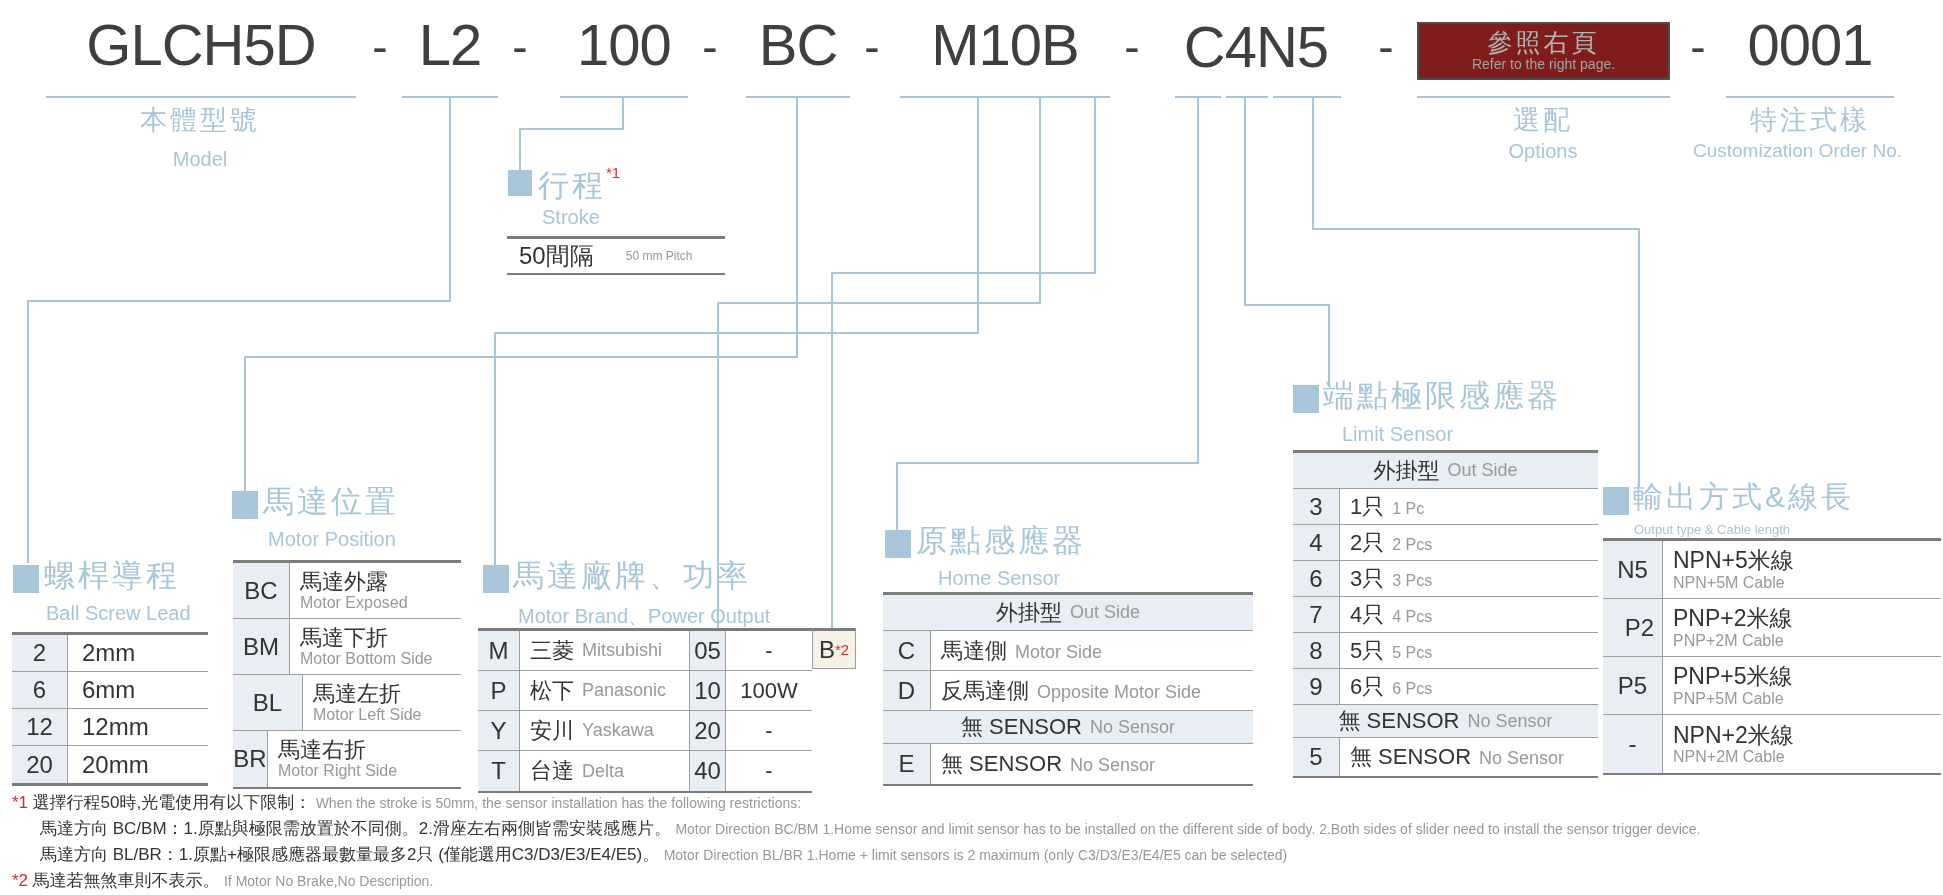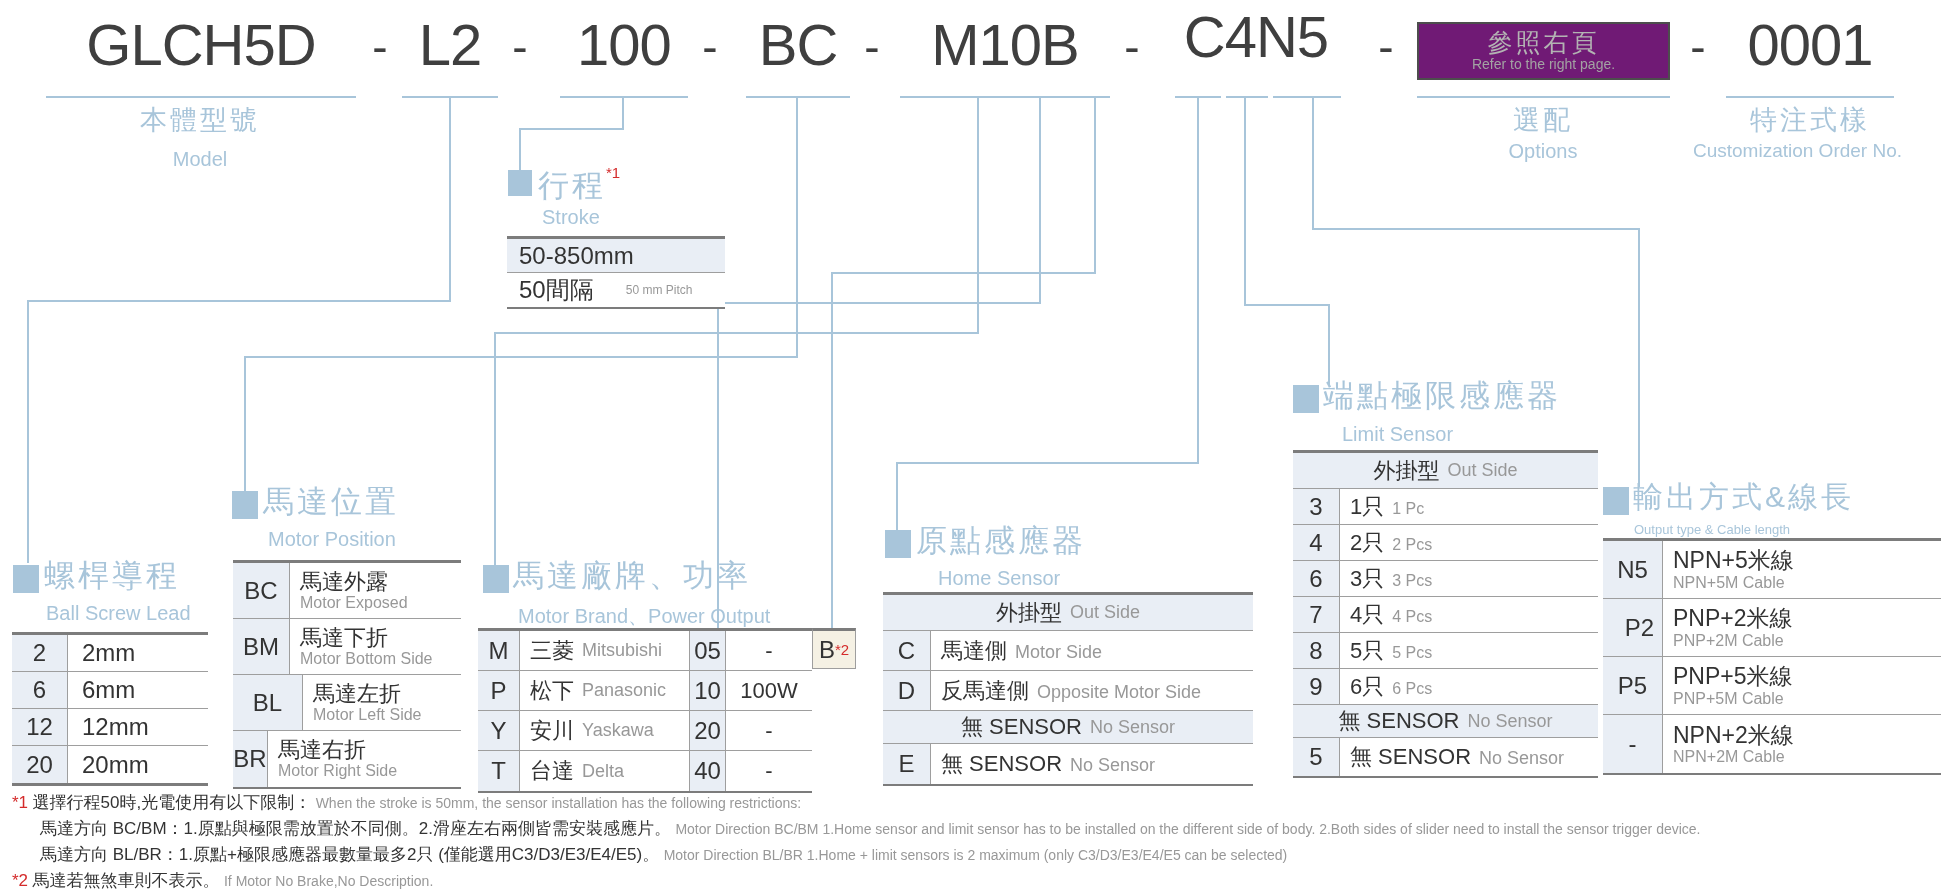--- a/index.html
+++ b/index.html
@@ -35,40 +35,40 @@
   .val-d{color:var(--tdark);font-size:24px;white-space:nowrap;}
   .en-g{color:var(--gray);font-size:16px;white-space:nowrap;}
   .hdrrow{background:var(--tblbg);justify-content:center;}
   .stack{display:flex;flex-direction:column;justify-content:center;line-height:1.15;padding-left:10px;}
   .inl{display:flex;align-items:baseline;gap:8px;padding-left:10px;}
   .supnote{color:var(--red);font-size:15px;vertical-align:18px;letter-spacing:0;}
   .fn-red{color:var(--red);font-size:17px;}
   .fn-zh{color:#333;font-size:17px;}
   .fn-en{color:var(--gray);font-size:14px;}
   .fnline{white-space:nowrap;}
-  .refbox{border:2px solid #4d4d4d;display:flex;flex-direction:column;align-items:center;justify-content:center;box-sizing:border-box;background:#701a75;}
+  .refbox{border:2px solid #4d4d4d;display:flex;flex-direction:column;align-items:center;justify-content:center;box-sizing:border-box;background:#7f1d1d;}
   .refbox .z{color:#b3b3b3;font-size:25px;letter-spacing:3px;line-height:1.1;}
   .refbox .e{color:#a3a3a3;font-size:14px;line-height:1.2;}
 </style>
 </head>
 <body>
 
 <div id="canvas">
 
   <div class="abs code-seg" style="left:46px;top:16px;width:310px;">GLCH5D</div>
   <div class="abs dash" style="left:360px;top:24px;width:40px;">-</div>
   <div class="abs code-seg" style="left:402px;top:16px;width:96px;">L2</div>
   <div class="abs dash" style="left:500px;top:24px;width:40px;">-</div>
   <div class="abs code-seg" style="left:560px;top:16px;width:128px;">100</div>
   <div class="abs dash" style="left:690px;top:24px;width:40px;">-</div>
   <div class="abs code-seg" style="left:746px;top:16px;width:104px;">BC</div>
   <div class="abs dash" style="left:852px;top:24px;width:40px;">-</div>
   <div class="abs code-seg" style="left:900px;top:16px;width:210px;">M10B</div>
   <div class="abs dash" style="left:1112px;top:24px;width:40px;">-</div>
-  <div class="abs code-seg" style="left:1170px;top:8px;width:172px;">C4N5</div>
+  <div class="abs code-seg" style="left:1170px;top:18px;width:172px;">C4N5</div>
   <div class="abs dash" style="left:1366px;top:24px;width:40px;">-</div>
 
   <div class="abs refbox" style="left:1417px;top:22px;width:253px;height:58px;">
     <div class="z">參照右頁</div>
     <div class="e">Refer to the right page.</div>
   </div>
 
   <div class="abs dash" style="left:1678px;top:24px;width:40px;">-</div>
   <div class="abs code-seg" style="left:1726px;top:16px;width:168px;">0001</div>
 
@@ -125,23 +125,20 @@
   <div class="abs vline" style="left:1312px;top:98px;height:130px;"></div>
   <div class="abs hline" style="left:1312px;top:228px;width:328px;"></div>
   <div class="abs vline" style="left:1638px;top:228px;height:259px;"></div>
 
   <div class="abs sec-bullet" style="left:508px;top:170px;width:24px;height:26px;"></div>
   <div class="abs" style="left:538px;top:164px;">
     <span class="sec-zh">行程</span><span class="supnote">*1</span>
   </div>
   <div class="abs sec-en" style="left:542px;top:206px;">Stroke</div>
   <div class="abs tbl" style="left:507px;top:236px;width:218px;">
-    <div class="trow" style="height:34px;background:var(--tblbg);">
-      <span class="val-d" style="padding-left:12px;">50-850mm</span>
-    </div>
     <div class="trow last" style="height:34px;">
       <span class="val-d" style="padding-left:12px;">50間隔</span>
       <span class="en-g" style="padding-left:8px;font-size:12px;margin-left:24px;">50 mm Pitch</span>
     </div>
   </div>
 
   <div class="abs sec-bullet" style="left:13px;top:565px;width:26px;height:28px;"></div>
   <div class="abs sec-zh" style="left:44px;top:560px;">螺桿導程</div>
   <div class="abs sec-en" style="left:46px;top:602px;">Ball Screw Lead</div>
   <div class="abs tbl" style="left:12px;top:632px;width:196px;border-bottom-width:3px;">

